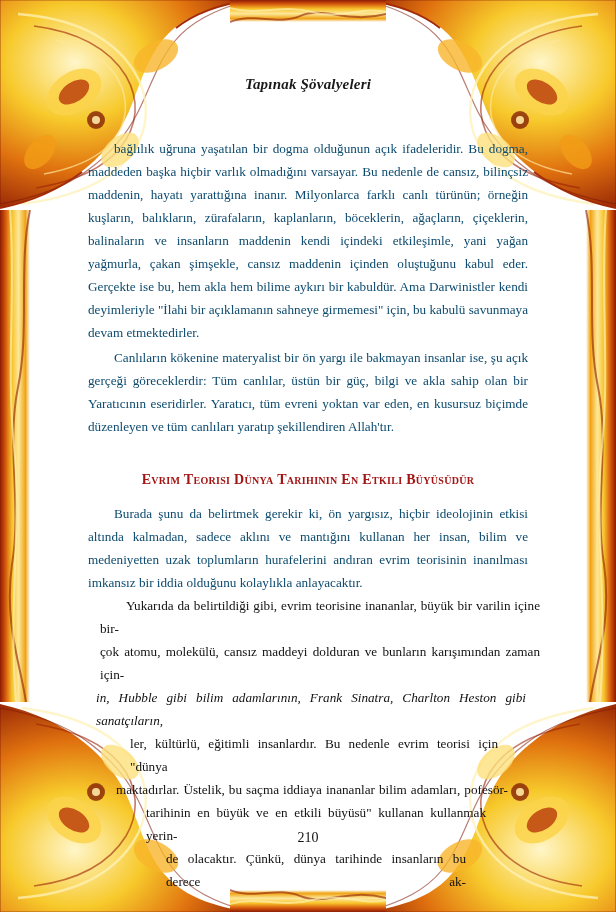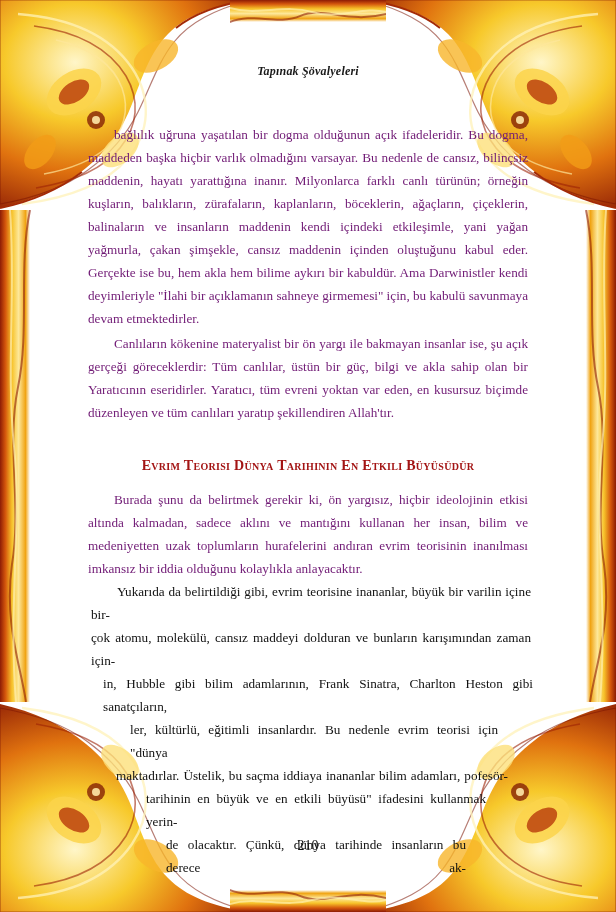--- a/index.html
+++ b/index.html
@@ -67,70 +67,70 @@
     left: 88px;
     top: 60px;
     width: 440px;
     height: 800px;
   }
 
   .running-head {
     text-align: center;
     font-style: italic;
     font-weight: bold;
-    font-size: 12px;
+    font-size: 15px;
     color: #1a1a1a;
     letter-spacing: 0.2px;
-    margin: 4px 0 44px 0;
+    margin: 16px 0 44px 0;
   }
 
   .body-text p {
     margin: 0;
     font-size: 13.2px;
     line-height: 23px;
-    color: #701a75;
+    color: #0c4a6e;
     text-align: justify;
     text-justify: inter-word;
     hyphens: manual;
   }
   .body-text p.indent { text-indent: 26px; }
 
   .para-gap { height: 2px; }
 
   .section-heading {
     margin: 34px 0 14px 0;
     text-align: center;
     font-family: "Liberation Serif", serif;
     font-weight: bold;
     font-size: 14px;
     color: #a31414;
     letter-spacing: 0.3px;
     font-variant: small-caps;
   }
-  .t1 { width: 440px; margin-left: 3px; }
-  .t2 { width: 430px; margin-left: 15px; }
+  .t1 { width: 440px; margin-left: 12px; }
+  .t2 { width: 430px; margin-left: 8px; font-style: italic; }
   .t3 { width: 412px; margin-left: 17px; }
   .t4 { width: 392px; margin-left: 28px; }
   .t5 { width: 368px; margin-left: 42px; }
   .t6 { width: 340px; margin-left: 58px; }
   .t7 { width: 300px; margin-left: 78px; }
 
   .taper-line {
     font-size: 13.2px;
     line-height: 23px;
     color: #111111;
     text-align: justify;
     text-align-last: justify;
   }
 
   .page-number {
     position: absolute;
     left: 0;
     right: 0;
-    bottom: 58px;
+    bottom: 66px;
     text-align: center;
     font-size: 14px;
     color: #111111;
   }
 </style>
 </head>
 <body>
 
 <div class="page">
 
@@ -304,21 +304,21 @@
     <div class="body-text">
       <p class="indent">Burada şunu da belirtmek gerekir ki, ön yargısız, hiçbir ideolojinin etkisi altında kalmadan, sadece aklını ve mantığını kullanan her insan, bilim ve medeniyetten uzak toplumların hurafelerini andıran evrim teorisinin inanılması imkansız bir iddia olduğunu kolaylıkla anlayacaktır.</p>
     </div>
 
     <div class="taper">
       <div class="taper-line t1" style="text-indent:26px">Yukarıda da belirtildiği gibi, evrim teorisine inananlar, büyük bir varilin içine bir-</div>
       <div class="taper-line t1">çok atomu, molekülü, cansız maddeyi dolduran ve bunların karışımından zaman için-</div>
       <div class="taper-line t2">in, Hubble gibi bilim adamlarının, Frank Sinatra, Charlton Heston gibi sanatçıların,</div>
       <div class="taper-line t5">ler, kültürlü, eğitimli insanlardır. Bu nedenle evrim teorisi için "dünya</div>
       <div class="taper-line t4">maktadırlar. Üstelik, bu saçma iddiaya inananlar bilim adamları, pofesör-</div>
-      <div class="taper-line t6">tarihinin en büyük ve en etkili büyüsü" ifadesini kullanmak yerin-</div>
+      <div class="taper-line t6">tarihinin en büyük ve en etkili büyüsü" kullanan kullanmak yerin-</div>
       <div class="taper-line t7">de olacaktır. Çünkü, dünya tarihinde insanların bu derece ak-</div>
 
     </div>
   </div>
 
   <div class="page-number">210</div>
 
 </div>
 
 </body></html>

